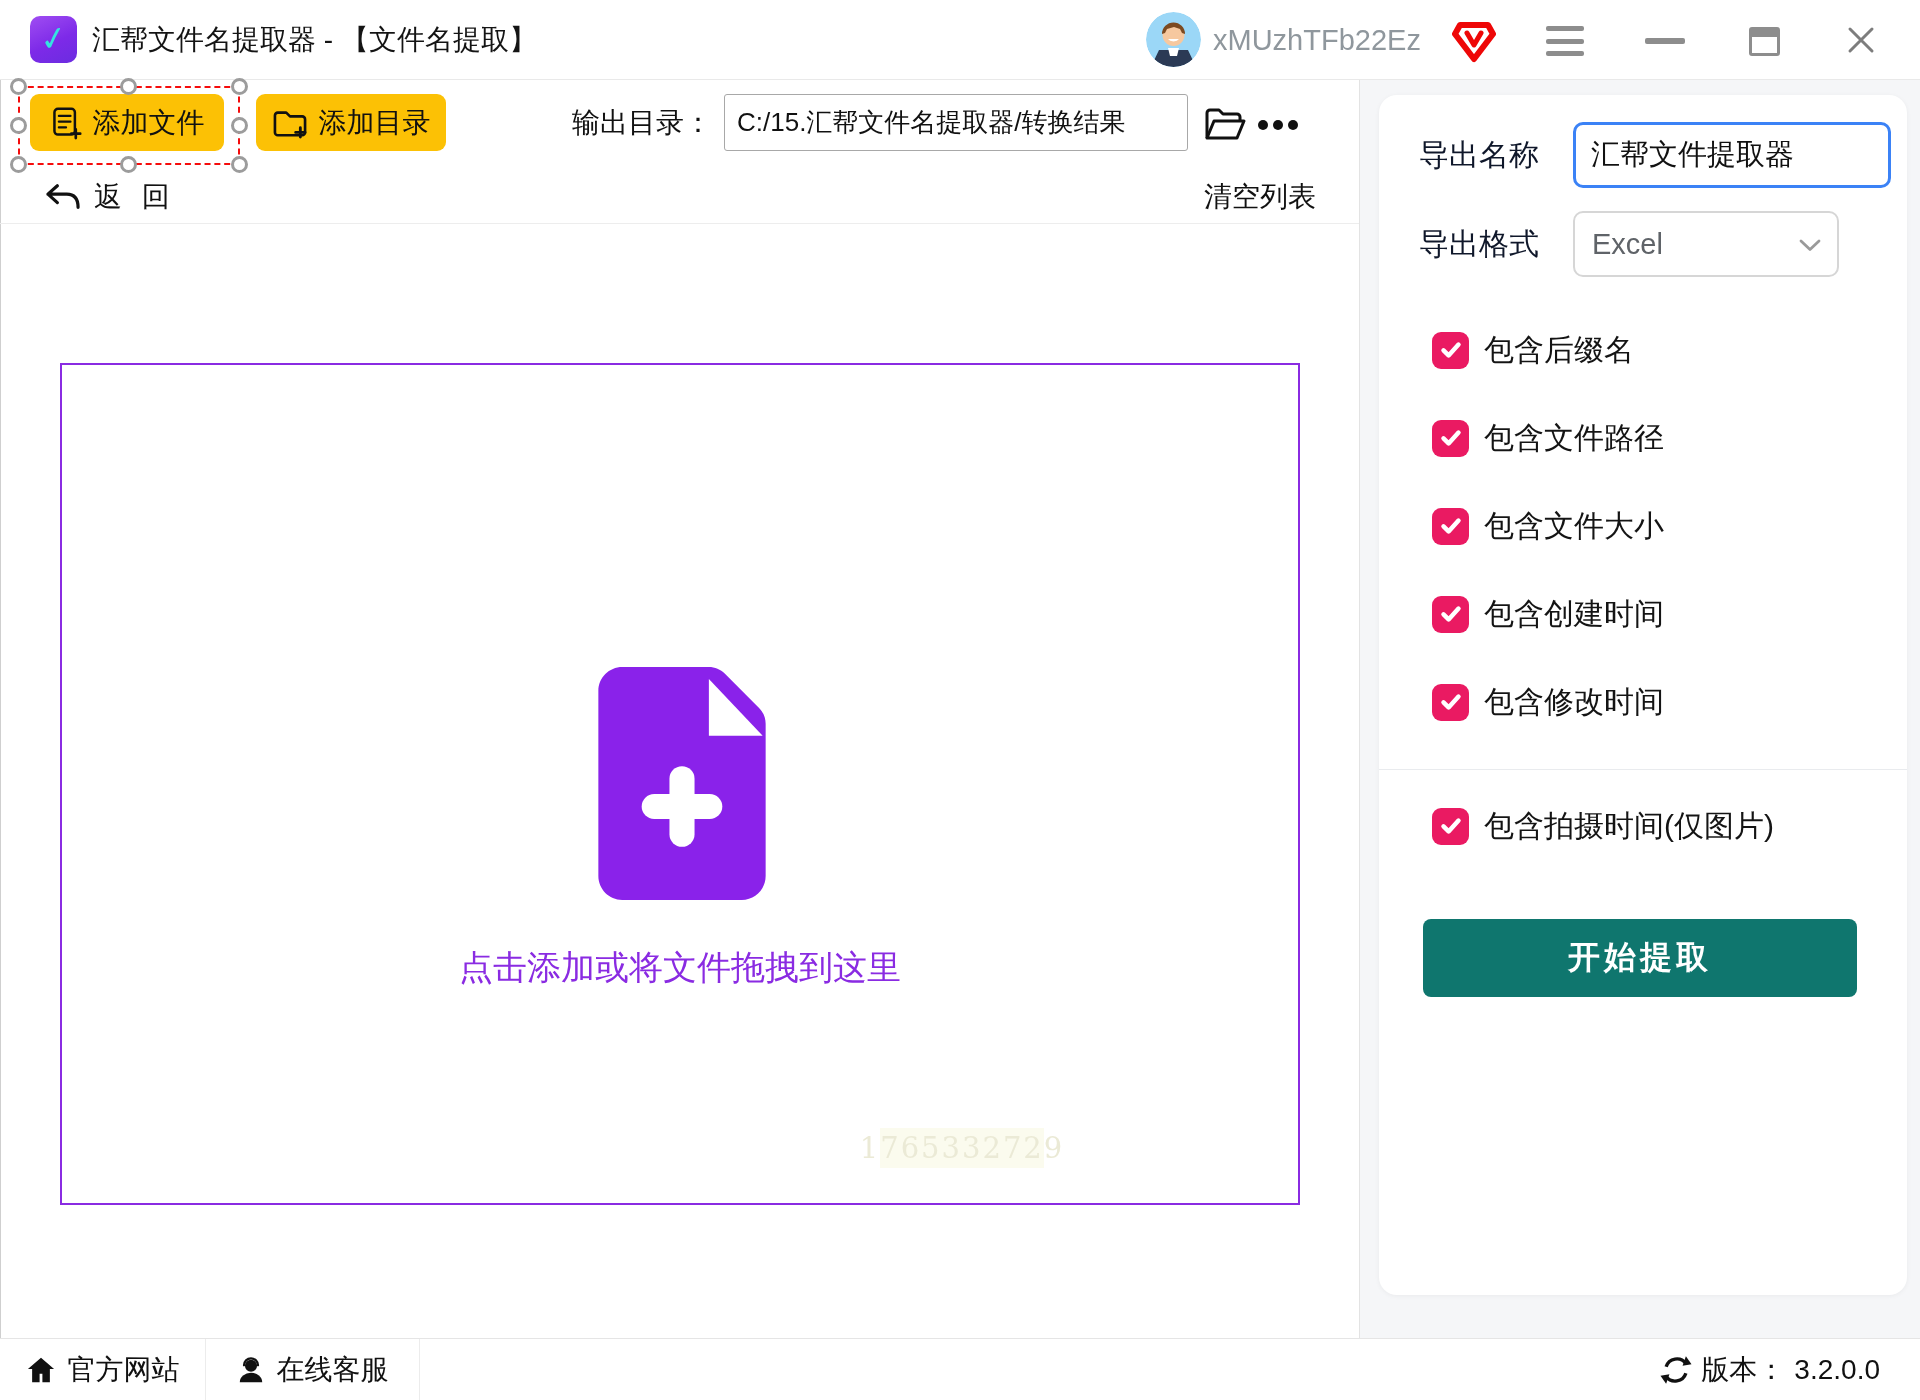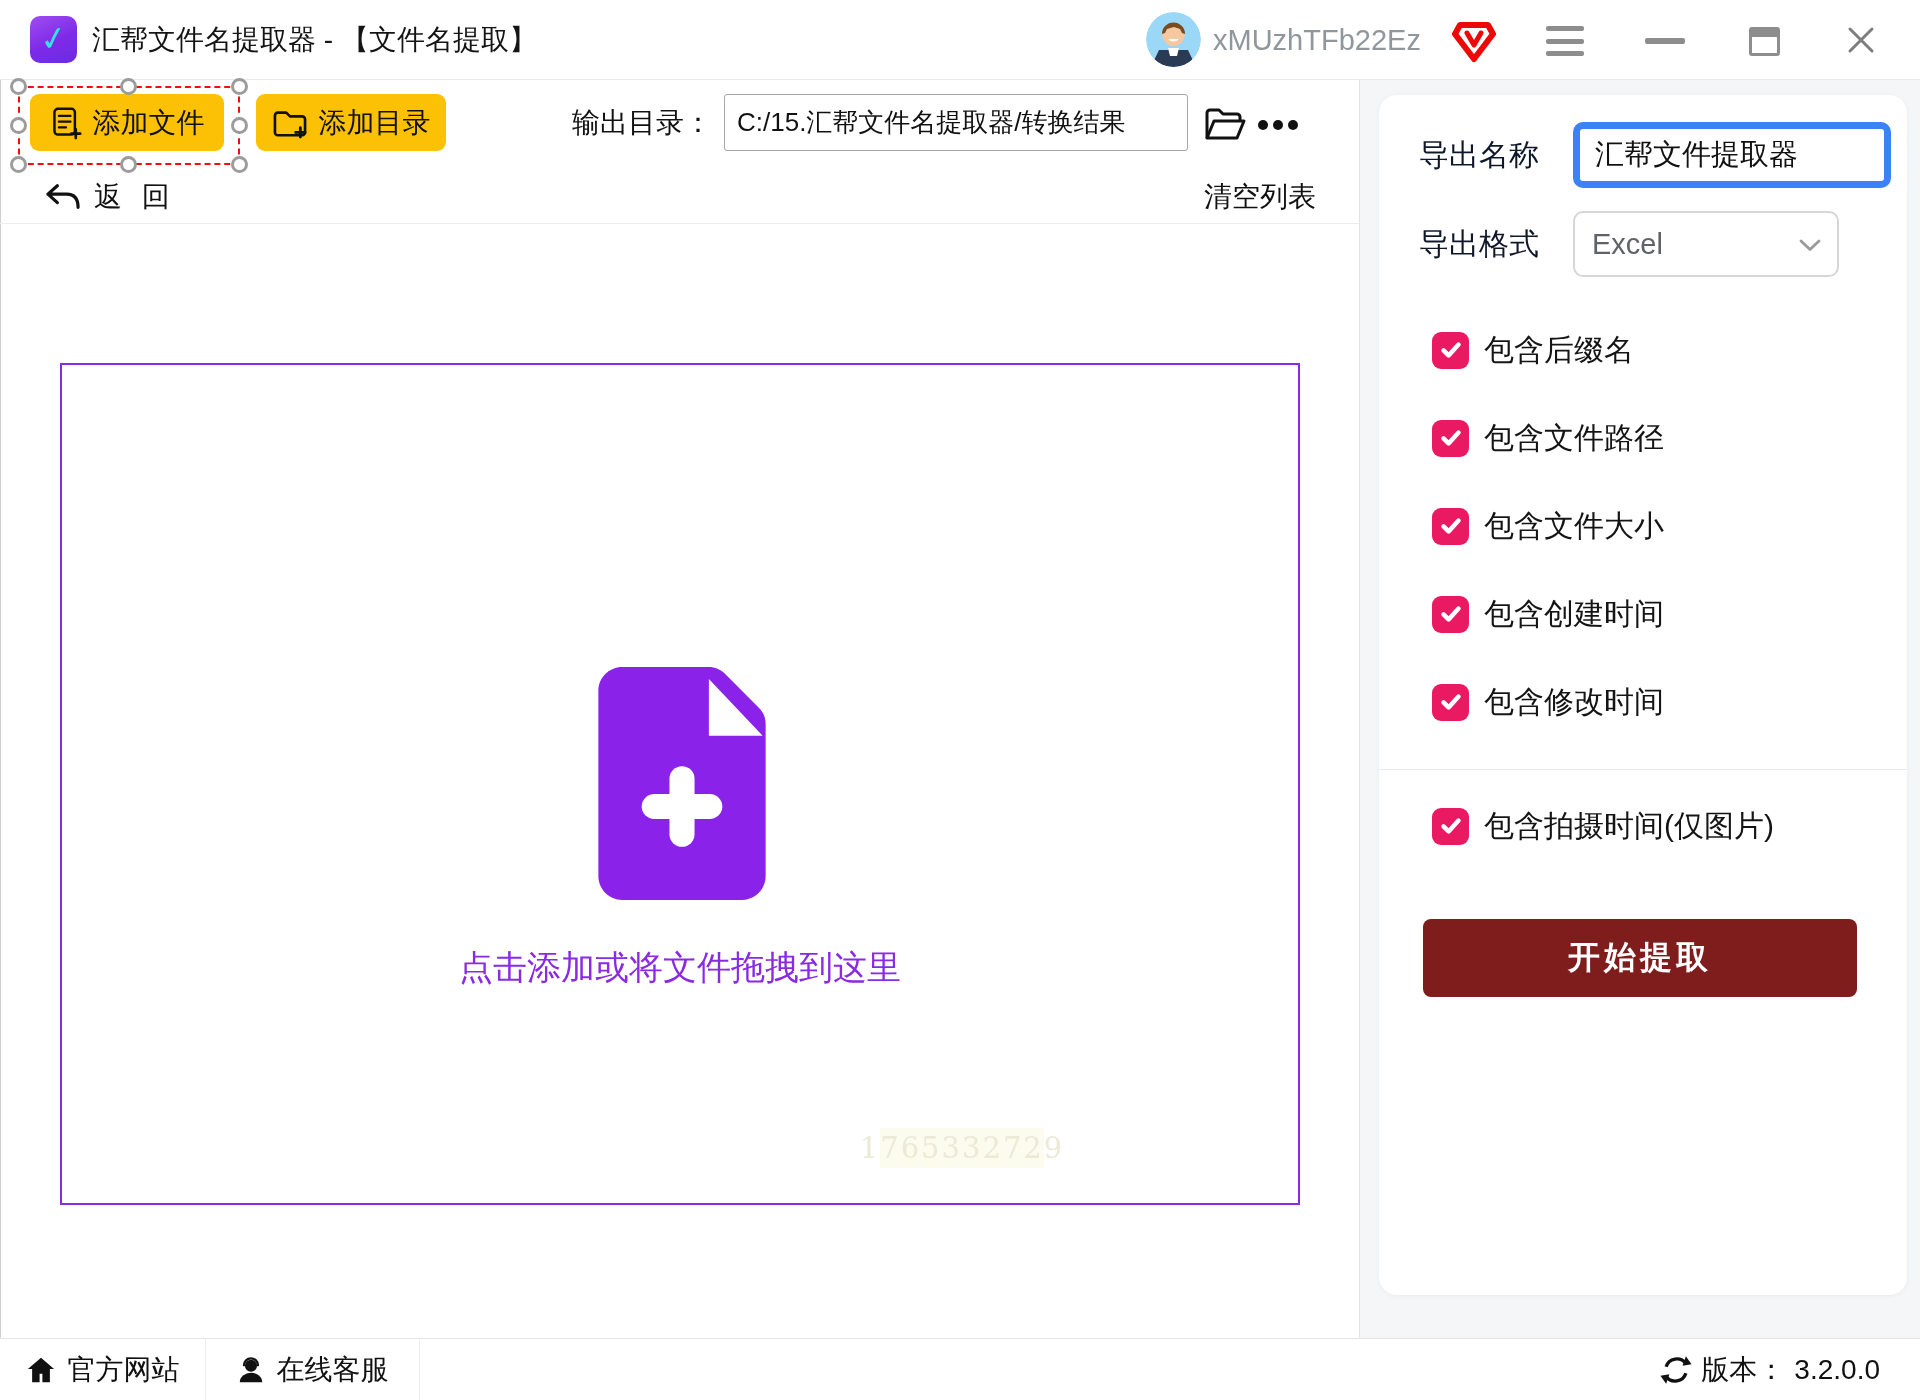--- a/index.html
+++ b/index.html
@@ -57,34 +57,34 @@
   .dz-icon { position:absolute; left:530px; top:302px; width:180px; height:233px; }
   .dz-hint { position:absolute; left:0; top:580px; width:100%; text-align:center; font-size:34px; color:#8a2be2; }
   .watermark { position:absolute; left:818px; top:763px; width:164px; height:40px; background:#fbfbee; color:#ebead6;
     font-family:"DejaVu Serif",serif; font-size:29px; letter-spacing:2px; display:flex; align-items:center; justify-content:center; }
 
   
   .sidebar { position:absolute; left:1359px; top:80px; width:561px; height:1258px; background:#f5f6f8; border-left:1px solid #e3e3e3; }
   .card { position:absolute; left:19px; top:15px; width:528px; height:1200px; background:#fff; border-radius:18px; box-shadow:0 1px 5px rgba(0,0,0,.05); }
 
   .fld-label { position:absolute; left:40px; height:66px; line-height:66px; font-size:30px; color:#0f172a; }
-  .name-input { position:absolute; left:194px; top:27px; width:318px; height:66px; border:7px solid #3b82f6; border-radius:10px;
+  .name-input { position:absolute; left:194px; top:27px; width:318px; height:66px; border:3px solid #3b82f6; border-radius:10px;
     font-size:29px; padding:0 15px; font-family:Liberation Mono, monospace; color:#111; }
   .fmt-select { position:absolute; left:194px; top:116px; width:266px; height:66px; border:2px solid #d6d6d6; border-radius:10px;
     background:#fff; cursor:pointer; }
   .fmt-select .val { position:absolute; left:17px; top:0; height:62px; line-height:62px; font-size:29px; color:#5f6368; }
   .fmt-select .chev { position:absolute; right:16px; top:26px; }
 
   .opt-row { position:absolute; left:53px; height:38px; display:flex; align-items:center; gap:15px; cursor:pointer; }
   .chk { width:37px; height:37px; border-radius:9px; background:#ea1a62; display:flex; align-items:center; justify-content:center; flex:0 0 auto; }
   .opt-row .lbl { font-size:30px; color:#141414; white-space:nowrap; }
   .opts-divider { position:absolute; left:0; top:674px; width:100%; height:1px; background:#e9ebee; }
 
   .start-btn { position:absolute; left:44px; top:824px; width:434px; height:78px; border:none; border-radius:8px;
-    background:#7f1d1d; color:#fff; font-size:32px; font-weight:bold; letter-spacing:4px; font-family:inherit; cursor:pointer; }
+    background:#0f766e; color:#fff; font-size:32px; font-weight:bold; letter-spacing:4px; font-family:inherit; cursor:pointer; }
 
   
   .footer { position:absolute; left:0; top:1338px; width:1920px; height:62px; background:#fff; border-top:1px solid #e5e5e5; }
   .f-cell { position:absolute; top:0; height:61px; display:flex; align-items:center; justify-content:center; gap:12px;
     font-size:28px; color:#111; cursor:pointer; background:none; border:none; border-right:1px solid #ececec; font-family:Liberation Mono, monospace; }
   .f-site { left:0; width:206px; }
   .f-support { left:206px; width:214px; }
   .f-version { position:absolute; right:40px; top:0; height:61px; display:flex; align-items:center; gap:9px; font-size:28px; color:#111; }
 </style>
 </head>

